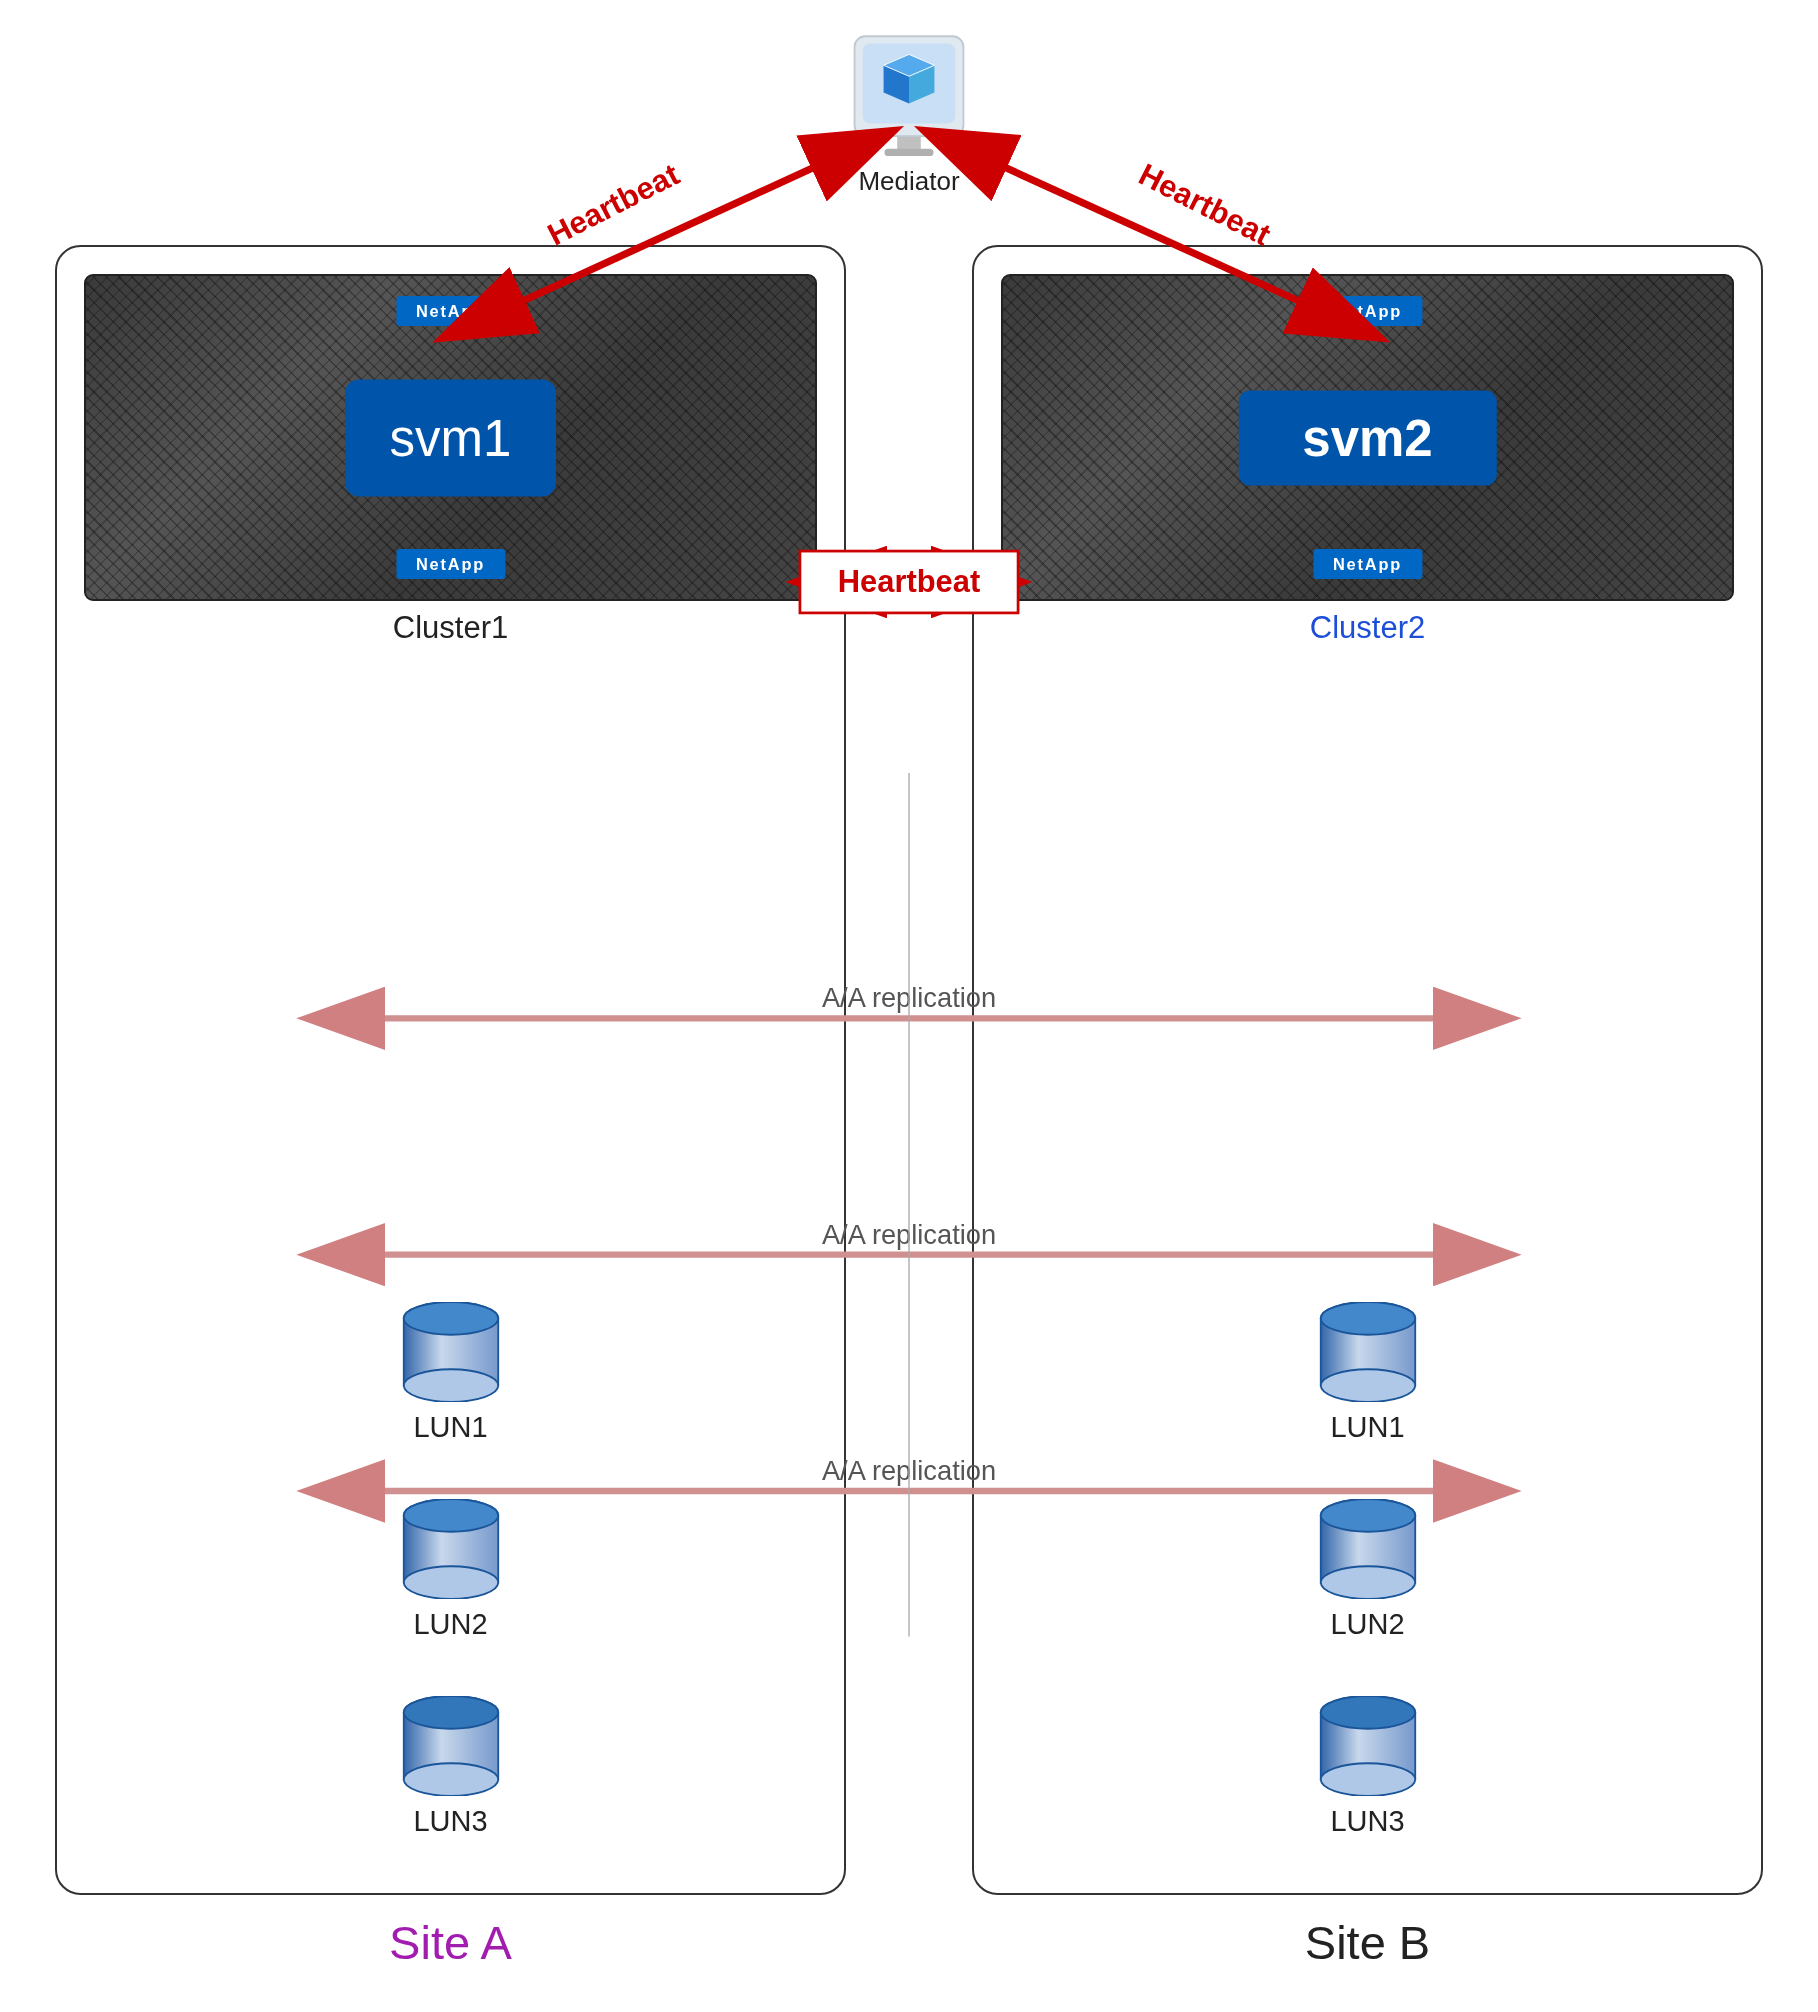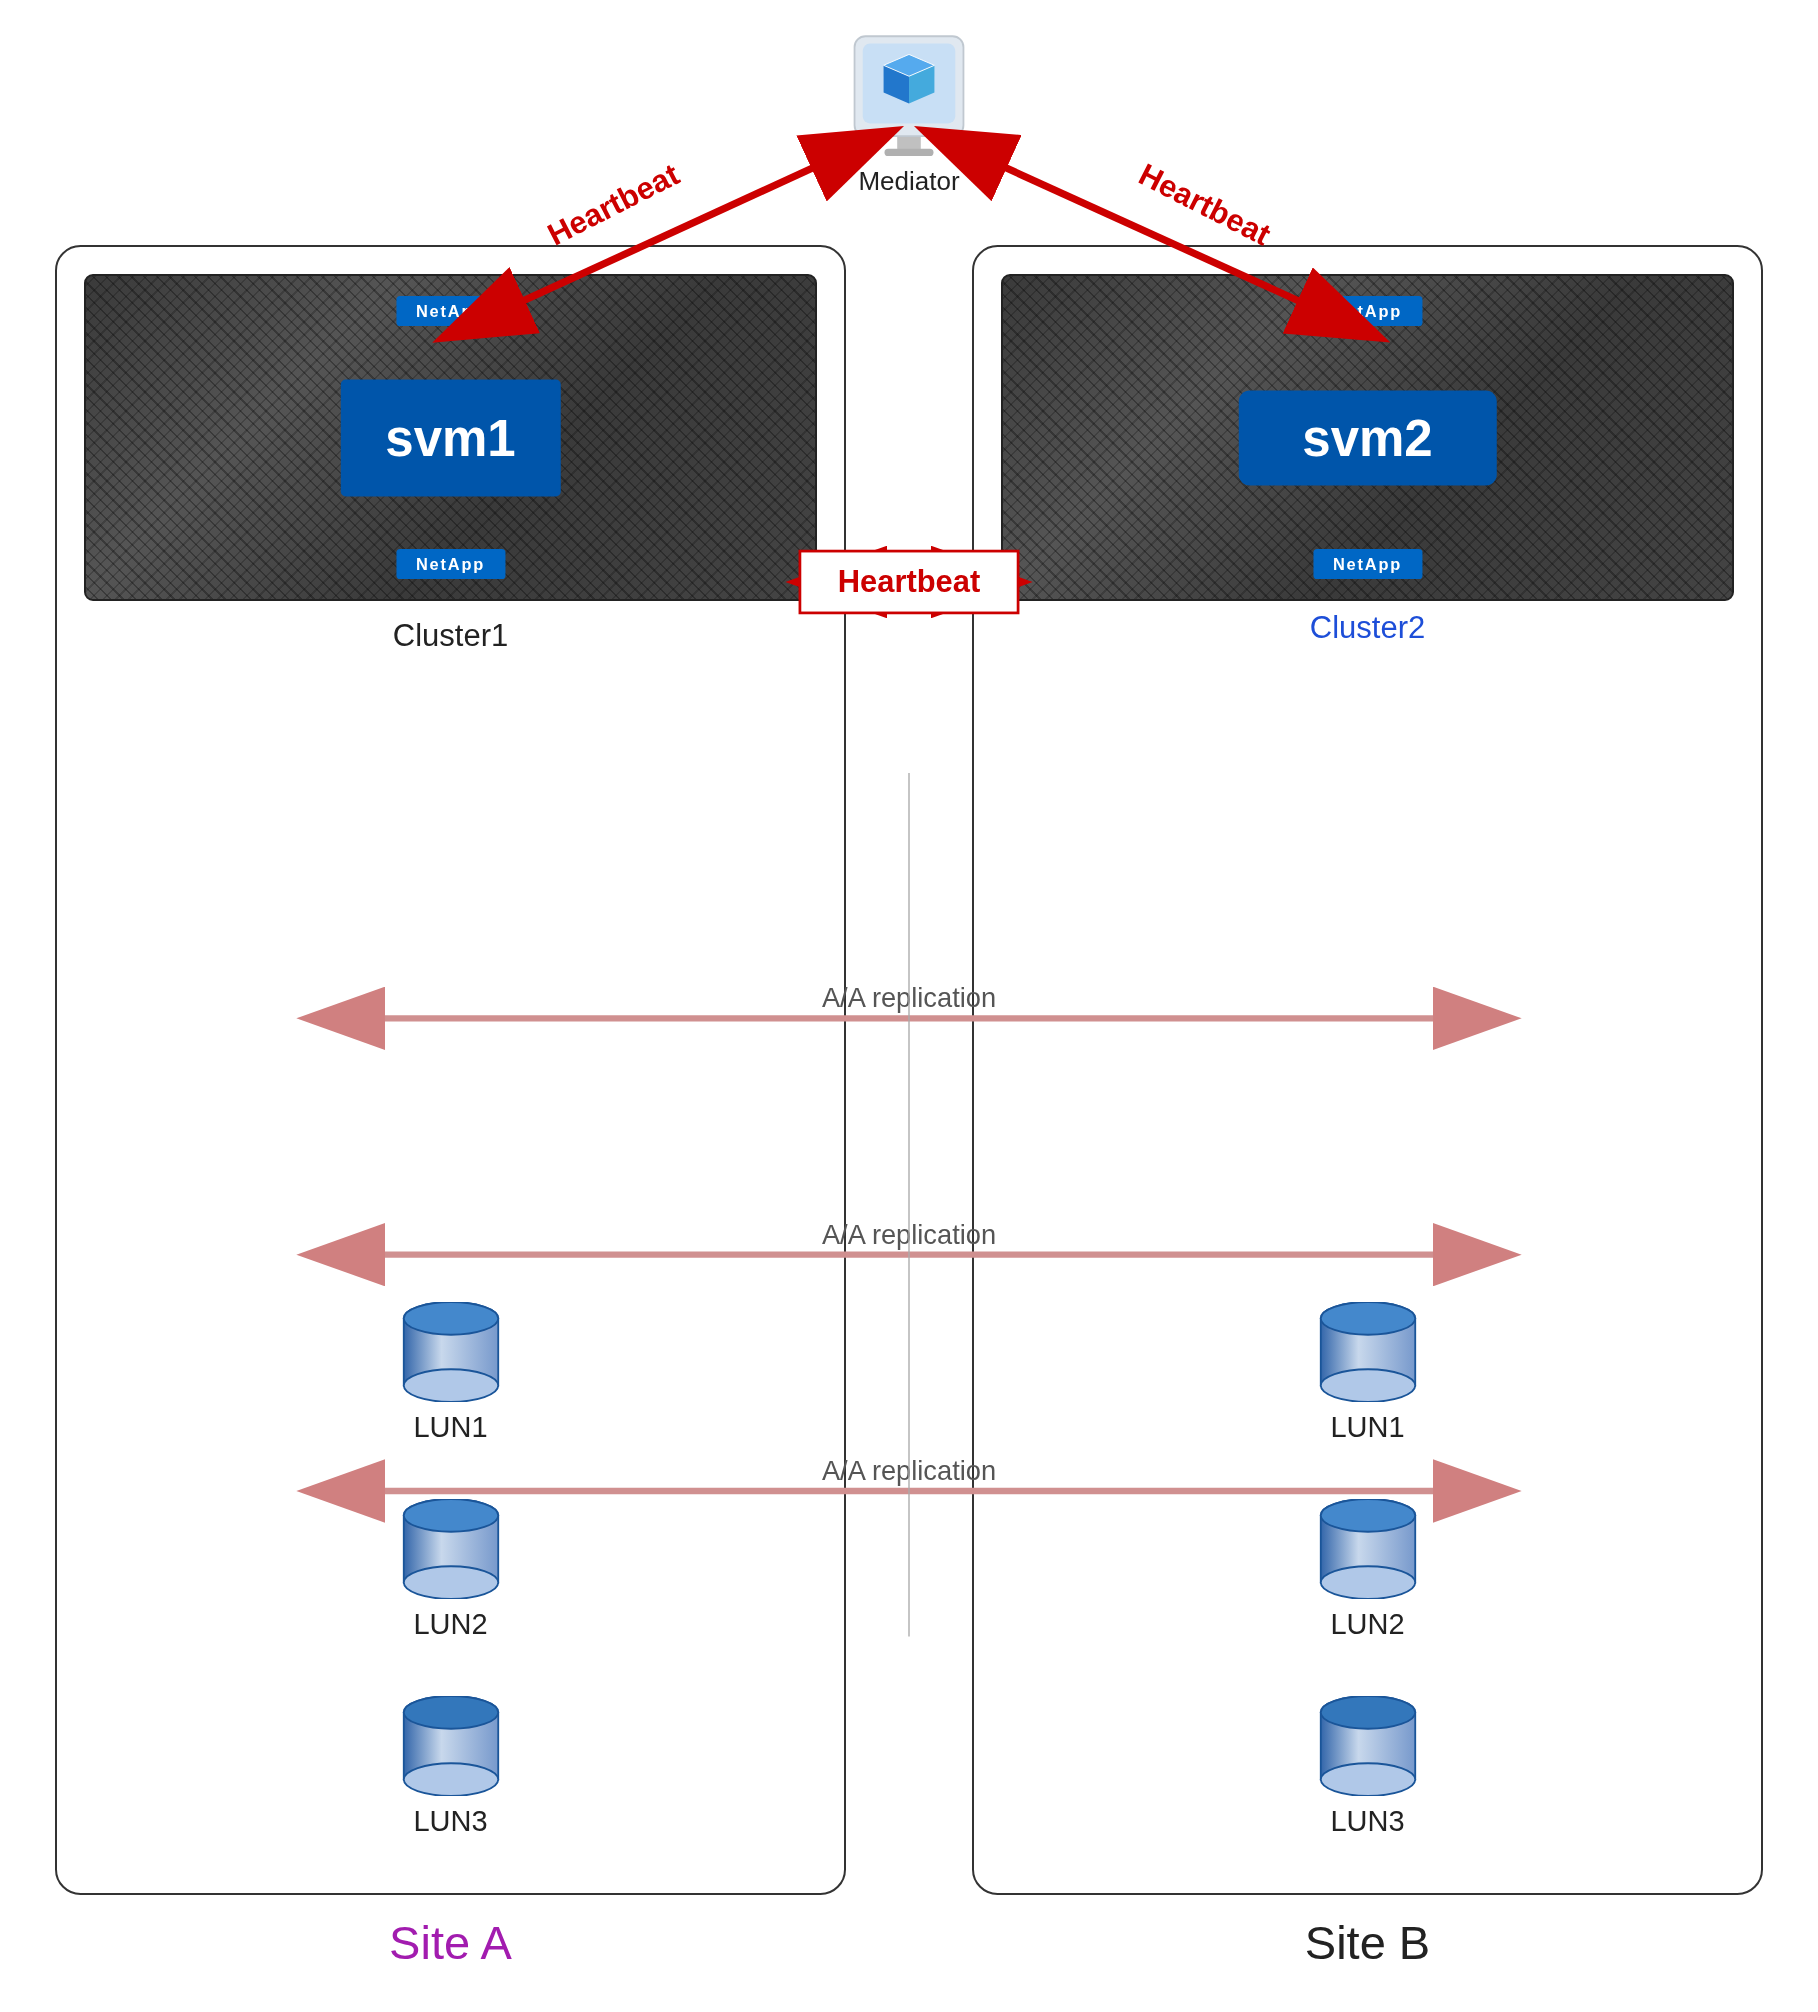--- a/index.html
+++ b/index.html
@@ -167,25 +167,25 @@
   </div>
 
   <div style="position:absolute; top:245px; left:55px; width:791px; bottom:118px; border:2.3px solid #333; border-radius:25.5px; background:white;">
 
     <div style="margin:27px 27px 0 27px;">
       <div class="server-unit">
         <div class="server-mesh"></div>
 
         <div style="position:absolute;top:20px;left:50%;transform:translateX(-50%);background:#0067C5;color:white;font-size:16.4px;font-weight:bold;padding:5.5px 20px;border-radius:3.6px;z-index:2;letter-spacing:1.8px;">NetApp</div>
 
-        <div style="position:absolute;top:50%;left:50%;transform:translate(-50%,-50%);background:#0055AA;color:white;font-size:51px;font-weight:bold;padding:29px 45px;border-radius:5px;z-index:3;white-space:nowrap;">svm1</div>
+        <div style="position:absolute;top:50%;left:50%;transform:translate(-50%,-50%);background:#0055AA;color:white;font-size:51px;font-weight:normal;padding:29px 45px;border-radius:14px;z-index:3;white-space:nowrap;">svm1</div>
 
         <div style="position:absolute;bottom:20px;left:50%;transform:translateX(-50%);background:#0067C5;color:white;font-size:16.4px;font-weight:bold;padding:5.5px 20px;border-radius:3.6px;z-index:2;letter-spacing:1.8px;">NetApp</div>
       </div>
-      <div style="text-align:center;font-size:31px;color:#222;margin-top:17px;">Cluster1</div>
+      <div style="text-align:center;font-size:31px;color:#222;margin-top:9px;">Cluster1</div>
     </div>
 
     <div style="position:absolute;bottom:55px;left:50%;transform:translateX(-50%);display:flex;flex-direction:column;gap:55px;align-items:center;">
 
       <div style="display:flex;flex-direction:column;align-items:center;gap:9px;">
         <svg width="109" height="100" viewBox="0 0 120 110">
           <ellipse cx="60" cy="18" rx="52" ry="18" fill="#4488cc" stroke="#1a5599" stroke-width="2"></ellipse>
           <rect x="8" y="18" width="104" height="74" fill="url(#cyl-grad)" stroke="#1a5599" stroke-width="2"></rect>
           <ellipse cx="60" cy="92" rx="52" ry="18" fill="#b0c8e8" stroke="#1a5599" stroke-width="2"></ellipse>
           <ellipse cx="60" cy="18" rx="52" ry="18" fill="#4488cc" stroke="#1a5599" stroke-width="2"></ellipse>

